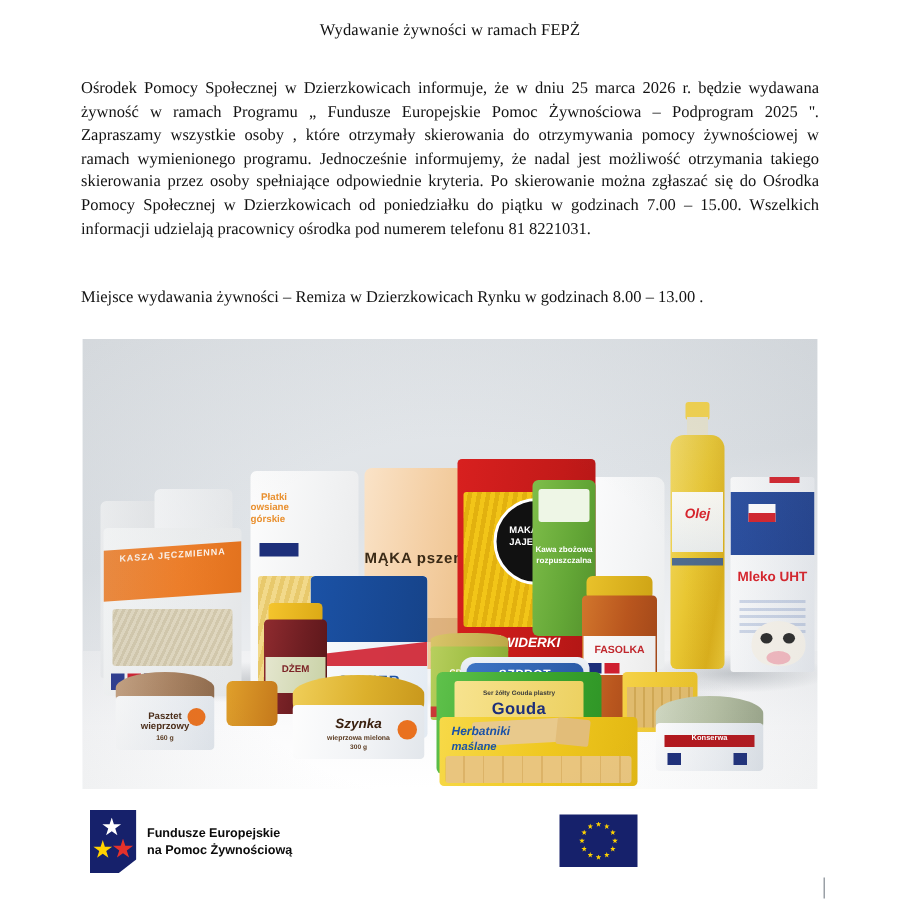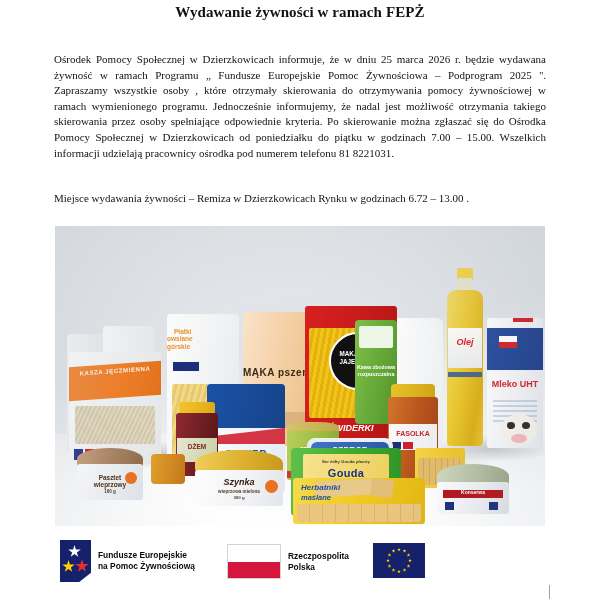--- a/index.html
+++ b/index.html
@@ -19,25 +19,25 @@
   .page {
     position: absolute;
     inset: 0;
     background: #ffffff;
   }
 
   
   .doc-title {
     position: absolute;
     left: 0;
-    top: 4px;
+    top: 14px;
     width: 600px;
     text-align: center;
-    font-size: 15px;
-    font-weight: bold;
+    font-size: 11px;
+    font-weight: normal;
     letter-spacing: 0.1px;
     color: #111;
   }
 
   
   .body-copy {
     position: absolute;
     left: 54px;
     top: 52px;
     width: 492px;
@@ -197,21 +197,21 @@
 <body>
 
 <div class="page">
 
   <div class="doc-title">Wydawanie żywności w ramach FEPŻ</div>
 
   <div class="body-copy">
     <p>Ośrodek Pomocy Społecznej w Dzierzkowicach informuje, że w dniu 25 marca 2026 r. będzie wydawana żywność w ramach Programu „ Fundusze Europejskie Pomoc Żywnościowa – Podprogram 2025 ''. Zapraszamy wszystkie osoby , które otrzymały skierowania do  otrzymywania pomocy żywnościowej  w ramach wymienionego programu. Jednocześnie informujemy, że nadal jest możliwość otrzymania takiego skierowania przez osoby spełniające odpowiednie kryteria. Po skierowanie można zgłaszać się do Ośrodka Pomocy Społecznej w Dzierzkowicach od poniedziałku do piątku w godzinach 7.00 – 15.00. Wszelkich informacji udzielają pracownicy ośrodka pod numerem telefonu 81 8221031.</p>
   </div>
 
-  <div class="place-line">Miejsce wydawania żywności – Remiza w Dzierzkowicach Rynku w godzinach 6.72 – 13.00 .</div>
+  <div class="place-line">Miejsce wydawania żywności – Remiza w Dzierzkowicach Rynku w godzinach 8.00 – 13.00 .</div>
 
   <div class="photo">
     <div class="floor"></div>
 
     <div class="shadow" style="left:18px; top:215px; width:210px; height:28px;"></div>
     <div class="shadow" style="left:210px; top:222px; width:230px; height:30px;"></div>
     <div class="shadow" style="left:370px; top:210px; width:130px; height:26px;"></div>
 
     <div class="item" style="left:12px; top:108px; width:46px; height:118px; background:linear-gradient(100deg,#f4f5f6,#e5e7e9 60%,#dfe1e3); border-radius:4px 4px 2px 2px; z-index:8;"></div>
     <div class="item" style="left:48px; top:100px; width:52px; height:126px; background:linear-gradient(100deg,#f7f8f9,#e9ebed 60%,#e0e2e4); border-radius:4px 4px 2px 2px; z-index:9;"></div>
@@ -374,28 +374,20 @@
     <div class="logo-group" style="left:5px; top:3px;">
       <div class="fe-mark">
         <span class="star-white"></span>
         <span class="star-yellow"></span>
         <span class="star-red"></span>
       </div>
       <div class="logo-cap">Fundusze Europejskie
 na Pomoc Żywnościową</div>
     </div>
 
-    <div class="logo-group" style="left:172px; top:7px;">
-      <div class="pl-flag">
-        <div class="w"></div>
-        <div class="r"></div>
-      </div>
-      <div class="logo-cap">Rzeczpospolita
-Polska</div>
-    </div>
 
     <div class="logo-group" style="left:318px; top:6px;">
       <div class="eu-flag" id="euflag">
           <span class="s" style="left: 24px; top: 4.5px;"></span>
           <span class="s" style="left: 29.5px; top: 5.97372px;"></span>
           <span class="s" style="left: 33.5263px; top: 10px;"></span>
           <span class="s" style="left: 35px; top: 15.5px;"></span>
           <span class="s" style="left: 33.5263px; top: 21px;"></span>
           <span class="s" style="left: 29.5px; top: 25.0263px;"></span>
           <span class="s" style="left: 24px; top: 26.5px;"></span>

